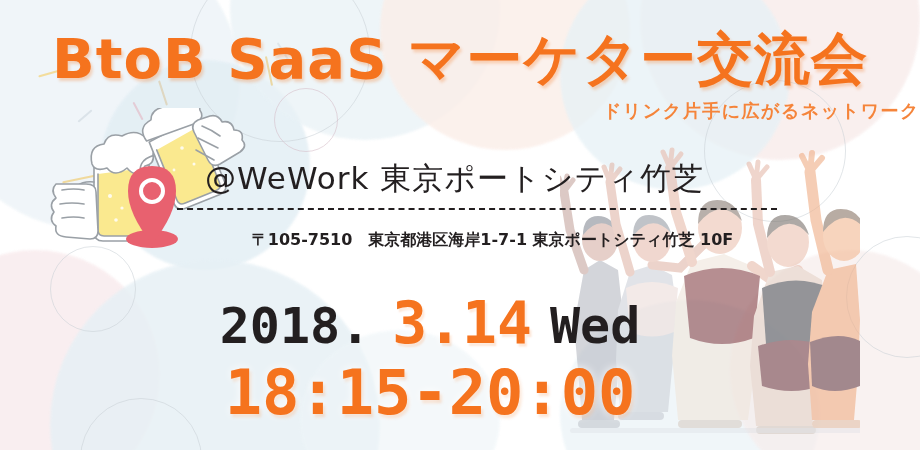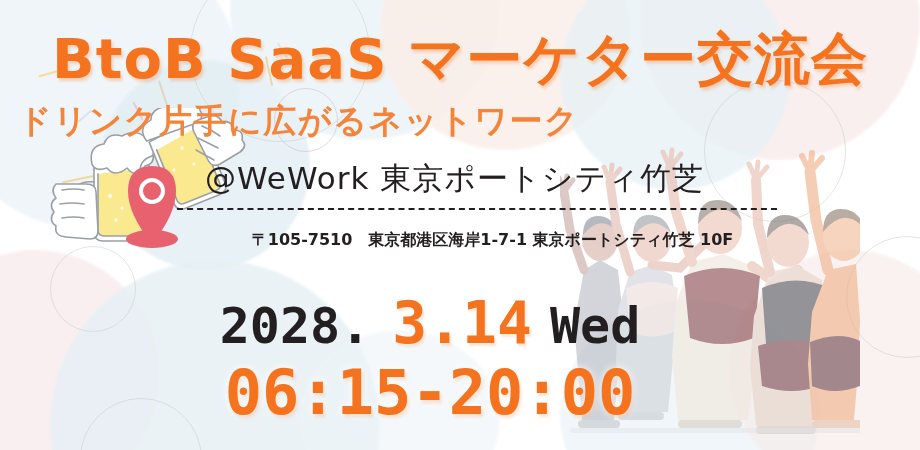--- a/index.html
+++ b/index.html
@@ -104,28 +104,27 @@
     letter-spacing: 1px;
     color: #F5731E;
     text-shadow: 2px 3px 3px rgba(244,118,33,0.28);
     white-space: nowrap;
   }
 
   .subtitle {
     position: absolute;
     left: 0; right: 0;
     top: 99px;
-    text-align: left;
+    text-align: right;
     font-family: "DejaVu Sans", "Liberation Sans", sans-serif;
-    font-size: 33px;
+    font-size: 18px;
     font-weight: 700;
     letter-spacing: 1.5px;
     color: #F5843A;
     white-space: nowrap;
-    padding-left: 18px;
   }
 
   .venue {
     position: absolute;
     left: 205px;
     top: 158px;
     width: 575px;
     text-align: left;
     font-family: "DejaVu Sans", "Liberation Sans", sans-serif;
     font-size: 31px;
@@ -339,19 +338,19 @@
 
     <div class="subtitle">ドリンク片手に広がるネットワーク</div>
 
     <div class="venue">@WeWork 東京ポートシティ竹芝</div>
 
     <div class="divider"></div>
 
     <div class="address">〒105-7510　東京都港区海岸1-7-1 東京ポートシティ竹芝 10F</div>
 
     <div class="dateline">
-      <span class="d-year">2028.</span><span style="display:inline-block;width:22px"></span><span class="d-md">3.14</span><span style="display:inline-block;width:18px"></span><span class="d-dow">Wed</span>
+      <span class="d-year">2018.</span><span style="display:inline-block;width:22px"></span><span class="d-md">3.14</span><span style="display:inline-block;width:18px"></span><span class="d-dow">Wed</span>
     </div>
 
-    <div class="timeline">06:15-20:00</div>
+    <div class="timeline">18:15-20:00</div>
 
   </div>
 </div>
 
 </body></html>

